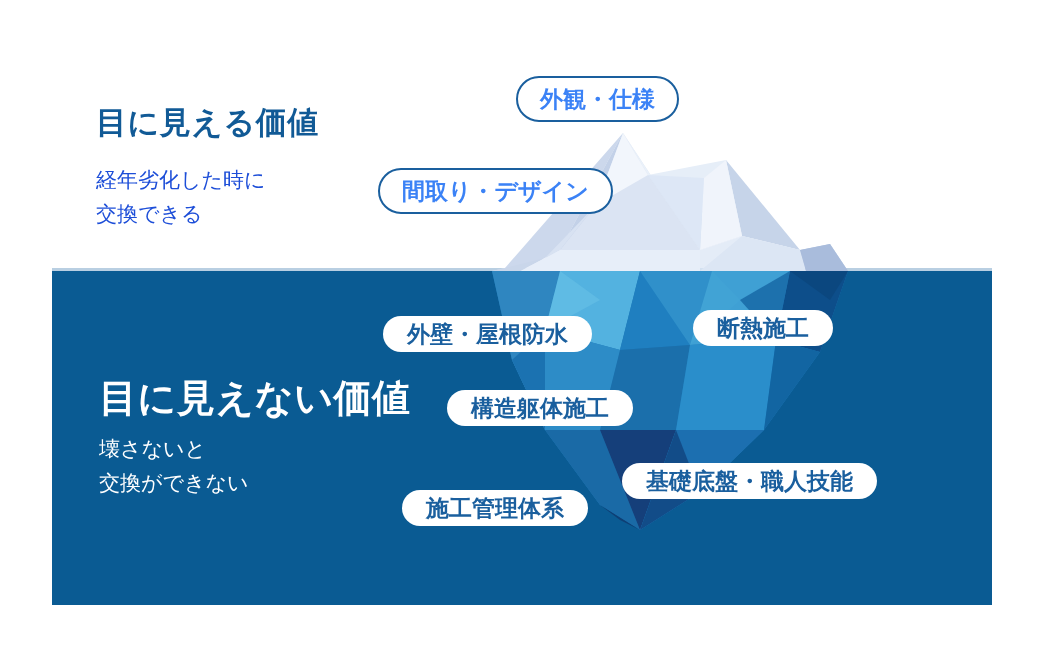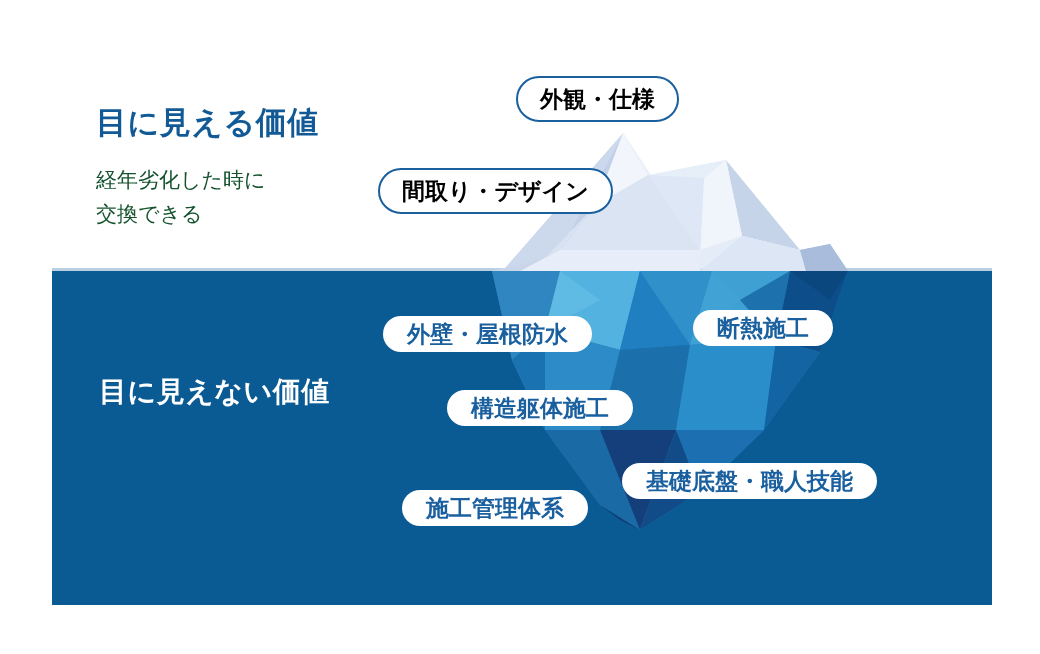--- a/index.html
+++ b/index.html
@@ -55,29 +55,29 @@
     color: #115a96;
     letter-spacing: 0.5px;
     white-space: nowrap;
   }
   .sub-visible {
     position: absolute;
     left: 96px;
     top: 163px;
     font-size: 21px;
     font-weight: normal;
-    color: #14532d;
+    color: #1d4ed8;
     line-height: 34px;
     white-space: pre-line;
   }
   .heading-invisible {
     position: absolute;
     left: 99px;
     top: 373px;
-    font-size: 28px;
+    font-size: 38px;
     font-weight: bold;
     color: #ffffff;
     letter-spacing: 0.5px;
     white-space: nowrap;
   }
   .sub-invisible {
     position: absolute;
     left: 99px;
     top: 432px;
     font-size: 21px;
@@ -95,21 +95,21 @@
     justify-content: center;
     background: #ffffff;
     border-radius: 999px;
     color: #1a4f87;
     font-weight: bold;
     white-space: nowrap;
     box-sizing: border-box;
   }
   .pill.above {
     border: 2px solid #1a5f9e;
-    color: #000000;
+    color: #3b82f6;
     font-size: 23px;
     height: 46px;
     padding: 0 22px;
   }
   .pill.below {
     border: none;
     color: #1a5f9e;
     font-size: 23px;
     height: 36px;
     padding: 0 24px;
@@ -179,20 +179,22 @@
       <polygon points="600,505 640,530 620,520" fill="#0e3f75"></polygon>
       <polygon points="790,271 848,271 830,300" fill="#0b477f"></polygon>
     </g>
   </svg>
 
   <div class="heading-visible">目に見える価値</div>
   <div class="sub-visible">経年劣化した時に
 交換できる</div>
 
   <div class="heading-invisible">目に見えない価値</div>
+  <div class="sub-invisible">壊さないと
+交換ができない</div>
 
   <div class="pill above" style="left:516px; top:76px;">外観・仕様</div>
 
   <div class="pill above" style="left:378px; top:168px;">間取り・デザイン</div>
 
 
   <div class="pill below" style="left:383px; top:316px;">外壁・屋根防水</div>
 
   <div class="pill below" style="left:693px; top:310px;">断熱施工</div>
 

